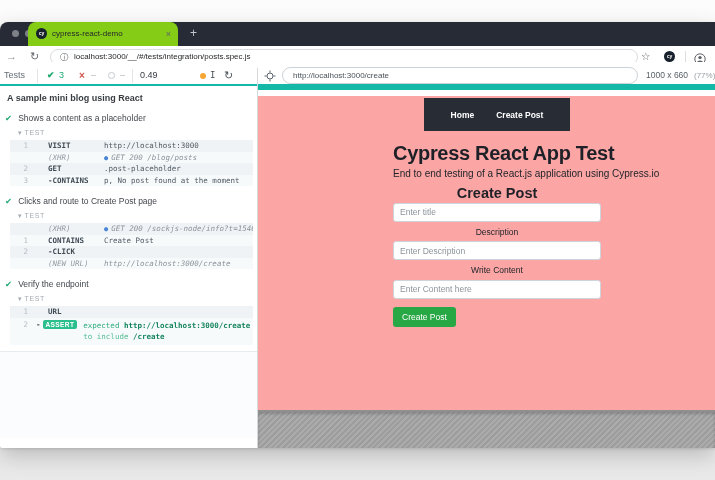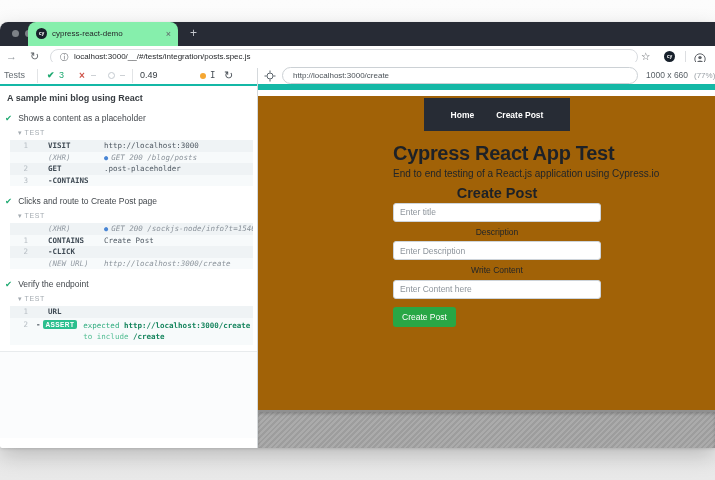--- a/index.html
+++ b/index.html
@@ -12,21 +12,21 @@
   .window {
     position:absolute; left:0; top:22px; width:715px; height:426px;
     background:#fff; border-radius:8px 0 2px 2px;
     box-shadow:0 8px 22px rgba(0,0,0,.20), 0 1px 3px rgba(0,0,0,.12);
   }
   
   .tabstrip { position:absolute; left:0; top:0; width:100%; height:24px;
     background:var(--tabstrip-dark); border-radius:8px 0 0 0; }
   .light { position:absolute; top:8px; width:7px; height:7px; border-radius:50%; background:#7d8187; }
   .tab { position:absolute; left:28px; top:0; width:150px; height:24px;
-    background:#86efac; border-radius:8px 8px 0 0; }
+    background:#84cc16; border-radius:8px 8px 0 0; }
   .favicon { position:absolute; left:8px; top:6px; width:11px; height:11px; border-radius:50%;
     background:#17202b; color:#fff; font-size:5px; font-weight:bold; text-align:center; line-height:11px; }
   .tab-title { position:absolute; left:24px; top:0; line-height:24px; font-size:8px; color:#26282b; }
   .tab-close { position:absolute; right:7px; top:0; line-height:24px; font-size:9px; color:#5f6368; }
   .newtab { position:absolute; left:190px; top:0; line-height:23px; font-size:12px; color:#c6c9ce; }
   
   .addressbar { position:absolute; left:0; top:24px; width:100%; height:22px;
     background:#fff; border-bottom:1px solid #e5e6e8; }
   .nav-arrow { position:absolute; left:6px; top:0; line-height:21px; font-size:11px; color:#8f959b; }
   .reload-btn { position:absolute; left:30px; top:0; line-height:21px; font-size:11px; color:#5f6368; }
@@ -84,21 +84,21 @@
   .assert-row .dash { margin-left:8px; font-weight:bold; color:#3f4a54; }
   .assert-badge { margin-left:2px; background:var(--assert-badge); color:#fff;
     font-family:"Liberation Sans", sans-serif; font-size:6.5px; font-weight:bold;
     padding:1.5px 3px 1px; border-radius:2px; letter-spacing:.4px; flex:none; }
   .assert-text { width:172px; margin-left:6px; line-height:11px; color:var(--assert-text); }
   .assert-text b { color:var(--assert-strong); }
   .assert-text .soft { color:#52bd92; }
   .reporter-tail { margin-top:6px; border-top:1px solid #e8ebed; flex:1; background:#fbfcfd; }
   
   .app-panel { position:absolute; left:258px; top:74px; width:457px; height:352px; overflow:hidden; }
-  .app-view { position:absolute; left:0; top:0; width:100%; height:314px; background:#a16207; overflow:hidden; }
+  .app-view { position:absolute; left:0; top:0; width:100%; height:314px; background:#fca5a5; overflow:hidden; }
   .app-gutter { position:absolute; left:0; top:314px; width:100%; height:38px;
     border-top:2px solid #8f8f8f;
     background:repeating-linear-gradient(135deg, #ababab 0 2px, #9d9d9d 2px 4px);
     box-shadow:inset 0 2px 3px rgba(0,0,0,.18); }
   .app-col { width:208px; margin-left:135px; text-align:center; }
   .app-nav { width:146px; height:33px; margin:2px auto 0; background:var(--nav-dark);
     display:flex; align-items:center; justify-content:center; gap:22px; }
   .app-nav a { color:#fff; font-size:8.5px; font-weight:600; text-decoration:none; white-space:nowrap; }
   .app-h1 { margin-top:11px; font-size:20px; font-weight:bold; color:#1d2127; letter-spacing:-.3px; white-space:nowrap; }
   .app-sub { margin-top:3px; font-size:10px; color:#212529; white-space:nowrap; }
@@ -199,20 +199,21 @@
         <span class="cargs"><span class="xhr-dot">●</span><span>GET 200 /blog/posts</span></span>
       </div>
       <div class="crow">
         <span class="num">2</span>
         <span class="cname">GET</span>
         <span class="cargs">.post-placeholder</span>
       </div>
       <div class="crow">
         <span class="num">3</span>
         <span class="cname">-CONTAINS</span>
+        <span class="cargs">p, No post found at the moment</span>
       </div>
     </div>
 
     <div class="test-title">
       <span class="test-check">✔</span>
       <span>Clicks and route to Create Post page</span>
     </div>
     <div class="sect"><span>▾</span> <span>TEST</span></div>
     <div class="cmd-block">
       <div class="crow xhr">

